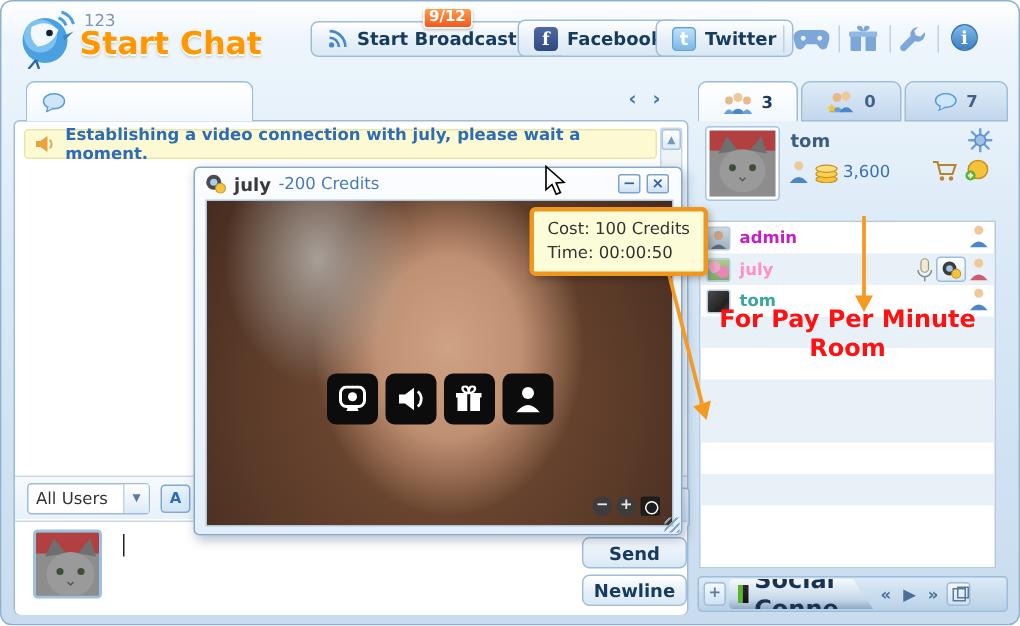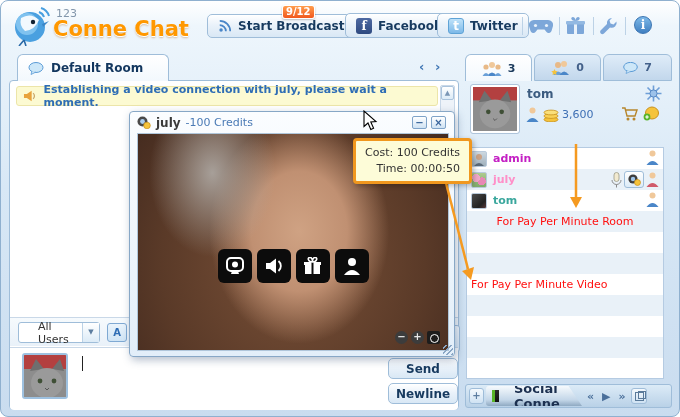--- a/index.html
+++ b/index.html
@@ -60,21 +60,21 @@
   .scroll-btn { position:absolute; left:0; width:13px; height:14px;
     background:linear-gradient(#ffffff,#dcebf7); border:1px solid #a9c3dc; border-radius:2px;
     font-size:7px; color:#7a96b5; text-align:center; line-height:13px; cursor:pointer; }
   #scroll-up { top:0; } #scroll-down { bottom:0; }
   #chat-divider { position:absolute; left:0; top:236px; width:448px; height:1px; background:#c9d8e8; }
   #compose-toolbar { position:absolute; left:0; top:237px; width:448px; height:28px;
     background:linear-gradient(#f6fafd,#e9f1f9); }
   #recipient-select { position:absolute; left:8px; top:4px; width:82px; height:21px;
     background:#fff; border:1px solid #9fbdd9; border-radius:3px; display:flex; align-items:center;
     font-size:11px; color:#333; cursor:pointer; }
-  #recipient-value { flex:1; padding-left:19px; }
+  #recipient-value { flex:1; padding-left:5px; }
   #recipient-arrow { width:17px; height:19px; border-left:1px solid #bcd2e6;
     background:linear-gradient(#ffffff,#dcebf7); font-size:7px; color:#5c7da0; text-align:center; line-height:19px; }
   #font-btn { position:absolute; left:97px; top:5px; width:20px; height:19px;
     background:linear-gradient(#eaf4fc,#cfe4f5); border:1px solid #7fa9d3; border-radius:3px;
     font-size:10px; font-weight:bold; color:#2e6db5; text-align:center; line-height:17px; cursor:pointer; }
   #font-arrow { position:absolute; left:120px; top:5px; width:15px; height:19px;
     font-size:7px; color:#5c7da0; text-align:center; line-height:19px; cursor:pointer; }
   #expand-btn { position:absolute; right:-2px; top:244px; width:19px; height:27px;
     background:linear-gradient(#f2f8fd,#d7e7f5); border:1px solid #9fbdd9; border-radius:3px;
     color:#2e6db5; font-size:15px; font-weight:bold; text-align:center; line-height:24px; cursor:pointer; }
@@ -113,21 +113,21 @@
     font-size:10px; font-weight:bold; text-align:center; line-height:12px; cursor:pointer; }
   #zoom-full { border-radius:2px; background:#1c1c1c; position:relative; }
   #zoom-full::after { content:""; position:absolute; left:3px; top:3px; width:7px; height:7px;
     border-radius:50%; border:1.5px solid #fff; }
   #video-resize { position:absolute; right:1px; bottom:1px; width:10px; height:10px;
     background:repeating-linear-gradient(135deg, transparent 0 2px, #8aa6c4 2px 3.5px); cursor:nwse-resize; }
 
   
   #tooltip { left:352px; top:137px; z-index:20; background:#fdfcd8; border:3px solid #f0971e;
     border-radius:4px; padding:4px 9px; font-size:11px; color:#333; line-height:16px;
-    box-shadow:2px 2px 5px rgba(0,0,0,.25);text-align:right; }
+    box-shadow:2px 2px 5px rgba(0,0,0,.25); }
   #cursor { left:362px; top:109px; z-index:40; }
 
   
   #right-panel { left:462px; top:53px; width:211px; height:356px; }
   .rtab { position:absolute; top:0; height:27px; display:flex; align-items:center; justify-content:center;
     gap:6px; border:1px solid #9fbdd9; border-radius:6px 6px 0 0; cursor:pointer;
     font-size:11px; font-weight:bold; }
   #rtab-users { left:2px; width:67px; background:linear-gradient(#ffffff,#f2f8fd); border-bottom:none; color:#1b3a5c; z-index:2; }
   #rtab-friends { left:71px; width:67px; background:linear-gradient(#dfecf8,#c2d7ec); color:#44618a; }
   #rtab-messages { left:140px; width:69px; background:linear-gradient(#dfecf8,#c2d7ec); color:#44618a; }
@@ -143,34 +143,34 @@
   #ppm-box { position:absolute; left:76px; top:68px; height:21px; padding:0 5px;
     border:2px solid #f59a20; border-radius:4px; display:flex; align-items:center; gap:4px; }
   #ppm-text { font-size:11px; color:#3d6fb4; white-space:nowrap; }
   #user-list { position:absolute; left:3px; top:93px; width:198px; height:232px;
     background:#fff; border:1px solid #b5cbe2; overflow:hidden; }
   .urow { position:relative; width:100%; height:21px; display:flex; align-items:center; gap:6px; padding:0 4px; }
   .urow.alt { background:#e9f1f8; }
   .uavatar { width:16px; height:16px; border:1px solid #b9cadb; border-radius:2px; flex:0 0 auto; }
   .uname { font-size:11px; font-weight:bold; }
   .row-icons { position:absolute; right:4px; top:2px; display:flex; gap:2px; align-items:center; }
-  .note { font-size:11px; font-weight:normal; color:#ff1111; width:100%; }
+  .note { font-size:16px; font-weight:bold; color:#ff1111; width:100%; }
   .note.center { text-align:center; }
   .cam-chip { width:20px; height:17px; background:linear-gradient(#ffffff,#dcebf7);
     border:1px solid #9fbdd9; border-radius:3px; display:flex; align-items:center; justify-content:center; }
   #social-bar { position:absolute; left:2px; top:330px; width:207px; height:24px;
     background:linear-gradient(#dcebf7,#b9d1e7); border:1px solid #9fbdd9; border-radius:3px;
     display:flex; align-items:center; padding:0 3px; gap:2px; }
   #social-plus { width:15px; height:16px; background:linear-gradient(#f4f9fd,#cfe2f3);
     border:1px solid #9fbdd9; border-radius:3px; color:#5c7da0; font-size:10px; font-weight:bold;
     text-align:center; line-height:14px; cursor:pointer; }
-  #social-tab { height:20px; width:96px; display:flex; align-items:center; gap:15px; padding:0 6px;
+  #social-tab { height:20px; width:96px; display:flex; align-items:center; gap:4px; padding:0 6px;
     background:linear-gradient(#f6fafd,#c3d6e8 70%,#8fa9c2);
     clip-path:polygon(0 0, 86% 0, 100% 100%, 0 100%); border-radius:3px 0 0 3px;
-    font-size:13px; font-weight:bold; color:#1c3050; cursor:pointer; }
+    font-size:16px; font-weight:bold; color:#1c3050; cursor:pointer; }
   #social-green { width:9px; height:12px; background:linear-gradient(#2c2c2c,#111); border-left:3px solid #58b428; }
   .navg { font-size:11px; font-weight:bold; color:#4a6f9a; cursor:pointer; padding:0 3px; }
   #social-restore { width:16px; height:16px; background:linear-gradient(#f4f9fd,#cfe2f3);
     border:1px solid #9fbdd9; border-radius:3px; position:relative; cursor:pointer; }
   #social-restore::after { content:""; position:absolute; left:3px; top:3px; width:7px; height:7px; border:1.5px solid #5a7a9a; }
   #social-restore::before { content:""; position:absolute; left:6px; top:1.5px; width:6px; height:6px; border:1.5px solid #5a7a9a; }
 
   #annot-arrows { left:0; top:0; width:680px; height:417px; z-index:12; pointer-events:none; }
   svg { display:block; }
 </style>
@@ -183,21 +183,21 @@
     <circle cx="19" cy="23" r="15" fill="#4aa0e0"></circle>
     <circle cx="16" cy="20" r="11" fill="#7fc2ef"></circle>
     <path d="M10 14 Q20 8 28 16 Q24 26 14 27 Q8 22 10 14" fill="#ffffff" opacity="0.9"></path>
     <circle cx="22" cy="18" r="2.2" fill="#123"></circle>
     <path d="M31 20 l7 -3 -6 6 z" fill="#3a86c8"></path>
     <path d="M13 36 L8 42 M13 36 L15 42" stroke="#2a6aa8" stroke-width="1.6" fill="none"></path>
     <path d="M28 8 a8 8 0 0 1 5 5" stroke="#4aa0e0" stroke-width="2" fill="none"></path>
     <path d="M30 4 a12 12 0 0 1 8 8" stroke="#4aa0e0" stroke-width="2" fill="none"></path>
   </svg>
   <div id="logo-number" class="abs">123</div>
-  <div id="logo-name" class="abs">Conne Chat</div>
+  <div id="logo-name" class="abs">Start Chat</div>
 
   <div id="broadcast-btn" class="btn abs">
     <svg width="14" height="14" viewBox="0 0 16 16">
       <circle cx="3.5" cy="12.5" r="2" fill="#4a86c8"></circle>
       <path d="M2 7 a7 7 0 0 1 7 7" stroke="#4a86c8" stroke-width="2" fill="none"></path>
       <path d="M2 2 a12 12 0 0 1 12 12" stroke="#4a86c8" stroke-width="2" fill="none"></path>
     </svg>
     <span>Start Broadcasting</span>
   </div>
   <div id="broadcast-badge" class="abs">9/12</div>
@@ -230,21 +230,20 @@
   </svg>
   <div class="topsep abs" style="left:624px;"></div>
   <div id="info-icon" class="topicon abs" style="left:633px;">i</div>
 
   <div id="left-panel" class="abs">
     <div id="room-tab">
       <svg width="16" height="13" viewBox="0 0 16 13">
         <ellipse cx="8" cy="5.5" rx="7" ry="5" fill="#cde7f8" stroke="#5b9bd5"></ellipse>
         <path d="M4 9 L3 12.5 L8 10" fill="#cde7f8" stroke="#5b9bd5" stroke-width="0.8"></path>
       </svg>
-      <span>Default Room</span>
     </div>
     <div id="tab-prev" class="strip-arrow">‹</div>
     <div id="tab-next" class="strip-arrow">›</div>
 
     <div id="left-body">
       <div id="alert-bar">
         <svg width="14" height="12" viewBox="0 0 14 12">
           <path d="M1 4 h3 L9 0.5 v11 L4 8 H1 z" fill="#e8a33d"></path>
           <path d="M10.5 3 a4 4 0 0 1 0 6" stroke="#caa66a" stroke-width="1.3" fill="none"></path>
         </svg>
@@ -406,23 +405,20 @@
             <circle cx="6.5" cy="3.5" r="3" fill="#f0c89a"></circle>
               <path d="M0.5 15 q6 -8 12 0 z" fill="#4a86c8"></path>
           </svg>
         </div>
       </div>
       <div class="urow alt">
         <span class="note center">For Pay Per Minute Room</span>
       </div>
       <div class="urow"></div>
       <div class="urow alt"></div>
-      <div class="urow">
-        <span class="note">For Pay Per Minute Video</span>
-      </div>
       <div class="urow alt"></div>
       <div class="urow"></div>
       <div class="urow alt"></div>
       <div class="urow"></div>
     </div>
 
     <div id="social-bar">
       <div id="social-plus">+</div>
       <div id="social-tab">
         <div id="social-green"></div>
@@ -436,21 +432,21 @@
   </div>
 
   <div id="video-window" class="abs">
     <div id="video-titlebar">
       <svg width="15" height="13" viewBox="0 0 15 13">
         <circle cx="6.5" cy="5.5" r="5" fill="#4a4a4a"></circle>
           <circle cx="6.5" cy="5.5" r="2.4" fill="#aacdee"></circle>
         <circle cx="11" cy="9.5" r="3.3" fill="#f5c33b" stroke="#c8901c" stroke-width="0.7"></circle>
       </svg>
       <span id="video-title-user">july</span>
-      <span id="video-title-cost">-100 Credits</span>
+      <span id="video-title-cost">-200 Credits</span>
     </div>
     <div id="video-min" class="win-btn">−</div>
     <div id="video-close" class="win-btn">×</div>
 
     <div id="video-content">
       <div id="video-controls">
         <div class="vbtn">
           <svg width="20" height="18" viewBox="0 0 20 18">
             <rect x="2" y="1" width="16" height="13" rx="4" fill="none" stroke="#fff" stroke-width="2"></rect>
             <circle cx="10" cy="7.5" r="3" fill="#fff"></circle>

